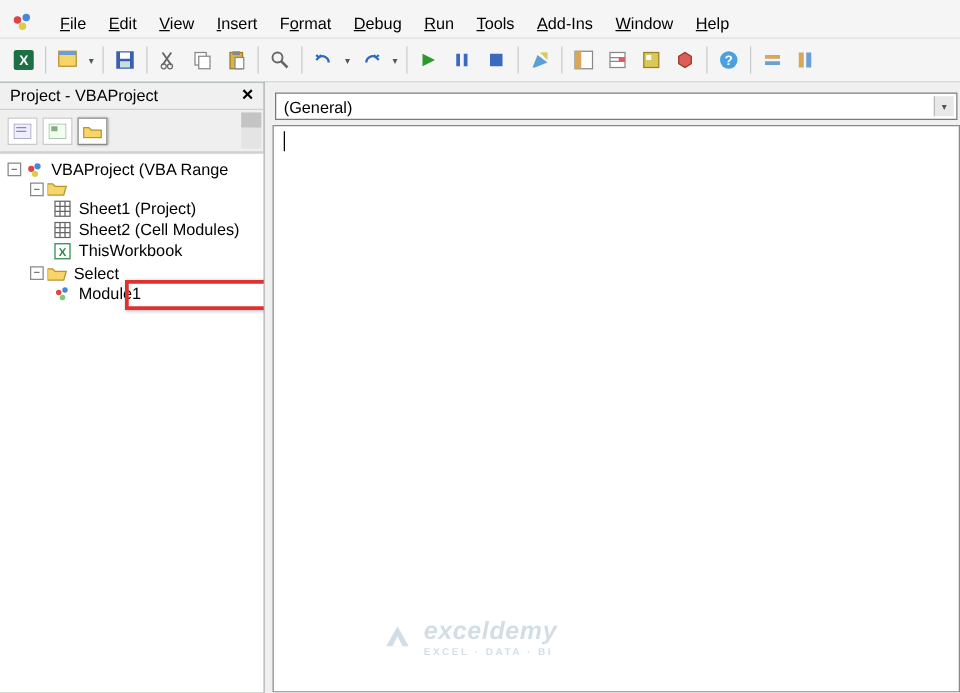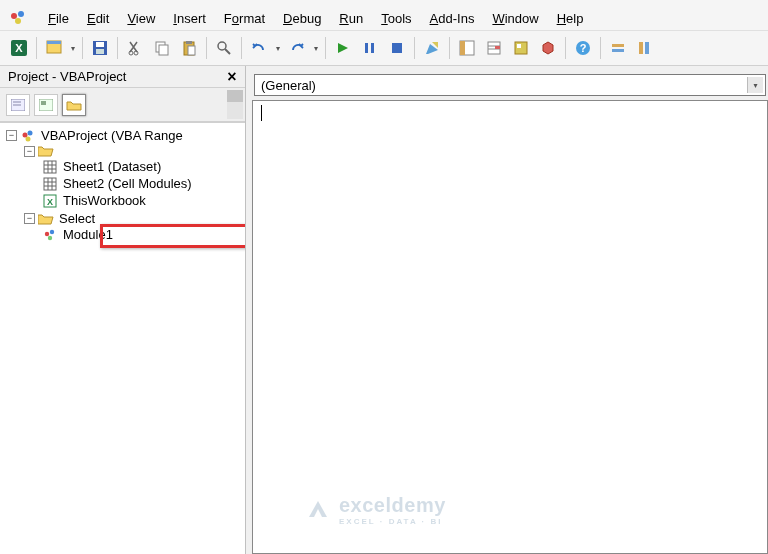--- a/index.html
+++ b/index.html
@@ -14,21 +14,21 @@
   
   .toolbar { height: 36px; display: flex; align-items: center; padding: 2px 6px; background: #f5f5f5; border-top: 1px solid #e0e0e0; border-bottom: 1px solid #d0d0d0; gap: 1px; }
   .tbtn { width: 26px; height: 26px; display: flex; align-items: center; justify-content: center; cursor: pointer; border: 1px solid transparent; }
   .tsep { width: 1px; height: 22px; background: #ccc; margin: 0 3px; }
   .dd { width: 10px; display:flex; align-items:center; justify-content:center; color:#555; font-size:8px; }
 
   
   .main { display: flex; height: calc(100% - 66px); }
 
   
-  .project-panel { width: 246px; display: flex; flex-direction: column; border-right: 1px solid #c0c0c0; background: #14532d; }
+  .project-panel { width: 212px; display: flex; flex-direction: column; border-right: 1px solid #c0c0c0; background: #14532d; }
   .project-title { height: 22px; display: flex; align-items: center; justify-content: space-between; padding: 0 4px 0 8px; font-size: 13px; background: #f0f0f0; border-bottom: 1px solid #d0d0d0; }
   .close-x { width: 18px; height: 18px; font-size: 16px; font-weight: bold; display:flex; align-items:center; justify-content:center; cursor:pointer; }
 
   .mini-toolbar { height: 34px; display:flex; align-items:center; padding: 2px 6px; gap:4px; border-bottom:1px solid #d0d0d0; position:relative; background:#efefef; }
   .mini-btn { width:24px; height:22px; border:1px solid #c9c9c9; background:#fff; display:flex; align-items:center; justify-content:center; cursor:pointer; }
   .mini-btn.active { background:#fff; border:1px solid #888; box-shadow:0 0 2px #888; }
   .mini-scroll { position:absolute; right:2px; top:2px; bottom:2px; width:16px; background:#e4e4e4; }
   .mini-thumb { position:absolute; top:0; left:0; right:0; height:12px; background:#c4c4c4; }
 
   .tree { flex:1; background:#fff; overflow:hidden; padding: 4px 0 0 4px; font-size:13px; border-top:1px solid #d0d0d0; }
@@ -44,21 +44,21 @@
 
   
   .code-panel { flex:1; display:flex; flex-direction:column; background:#f0f0f0; padding:6px 0 0 6px; }
   .combo-row { display:flex; padding:2px 2px 4px 2px; }
   .combo { flex:1; height:22px; border:1px solid #7a7a7a; background:#fff; display:flex; align-items:center; padding:0 6px; font-size:13px; position:relative; }
   .combo .caret { position:absolute; right:2px; top:2px; bottom:2px; width:16px; background:#e8e8e8; border-left:1px solid #bbb; display:flex; align-items:center; justify-content:center; font-size:8px; color:#555; }
   .editor { flex:1; background:#fff; border:1px solid #888; margin:0 0 0 0; position:relative; }
   .cursor { position:absolute; left:8px; top:4px; width:1px; height:16px; background:#000; }
 
   .watermark { position:absolute; left:305px; bottom:28px; display:flex; align-items:center; gap:8px; opacity:.22; }
-  .watermark .wm-text { font-size:20px; color:#3b6a8f; font-weight:600; letter-spacing:.5px; }
+  .watermark .wm-text { font-size:20px; color:#3b6a8f; font-weight:600; letter-spacing:.5px;font-style:italic; }
   .watermark .wm-sub { font-size:8px; color:#3b6a8f; letter-spacing:2px; display:block;font-weight:bold; }
 
   
   svg { display:block; }
 </style>
 </head>
 <body>
 
 <div class="menubar">
   <div class="app-icon">
@@ -277,21 +277,21 @@
                     <div class="node">
                   <span class="tree-icon">
                         <svg width="14" height="14">
                           <rect x="1" y="1" width="12" height="12" fill="#fff" stroke="#666"></rect>
                           <line x1="1" y1="5" x2="13" y2="5" stroke="#666"></line>
                           <line x1="1" y1="9" x2="13" y2="9" stroke="#666"></line>
                           <line x1="5" y1="1" x2="5" y2="13" stroke="#666"></line>
                           <line x1="9" y1="1" x2="9" y2="13" stroke="#666"></line>
                         </svg>
                       </span>
-                  <span class="node-label">Sheet1 (Dataset)</span>
+                  <span class="node-label">Sheet1 (Project)</span>
                 </div>
                   </li>
                 <li>
                     <div class="node">
                   <span class="tree-icon">
                         <svg width="14" height="14">
                           <rect x="1" y="1" width="12" height="12" fill="#fff" stroke="#666"></rect>
                           <line x1="1" y1="5" x2="13" y2="5" stroke="#666"></line>
                           <line x1="1" y1="9" x2="13" y2="9" stroke="#666"></line>
                           <line x1="5" y1="1" x2="5" y2="13" stroke="#666"></line>

